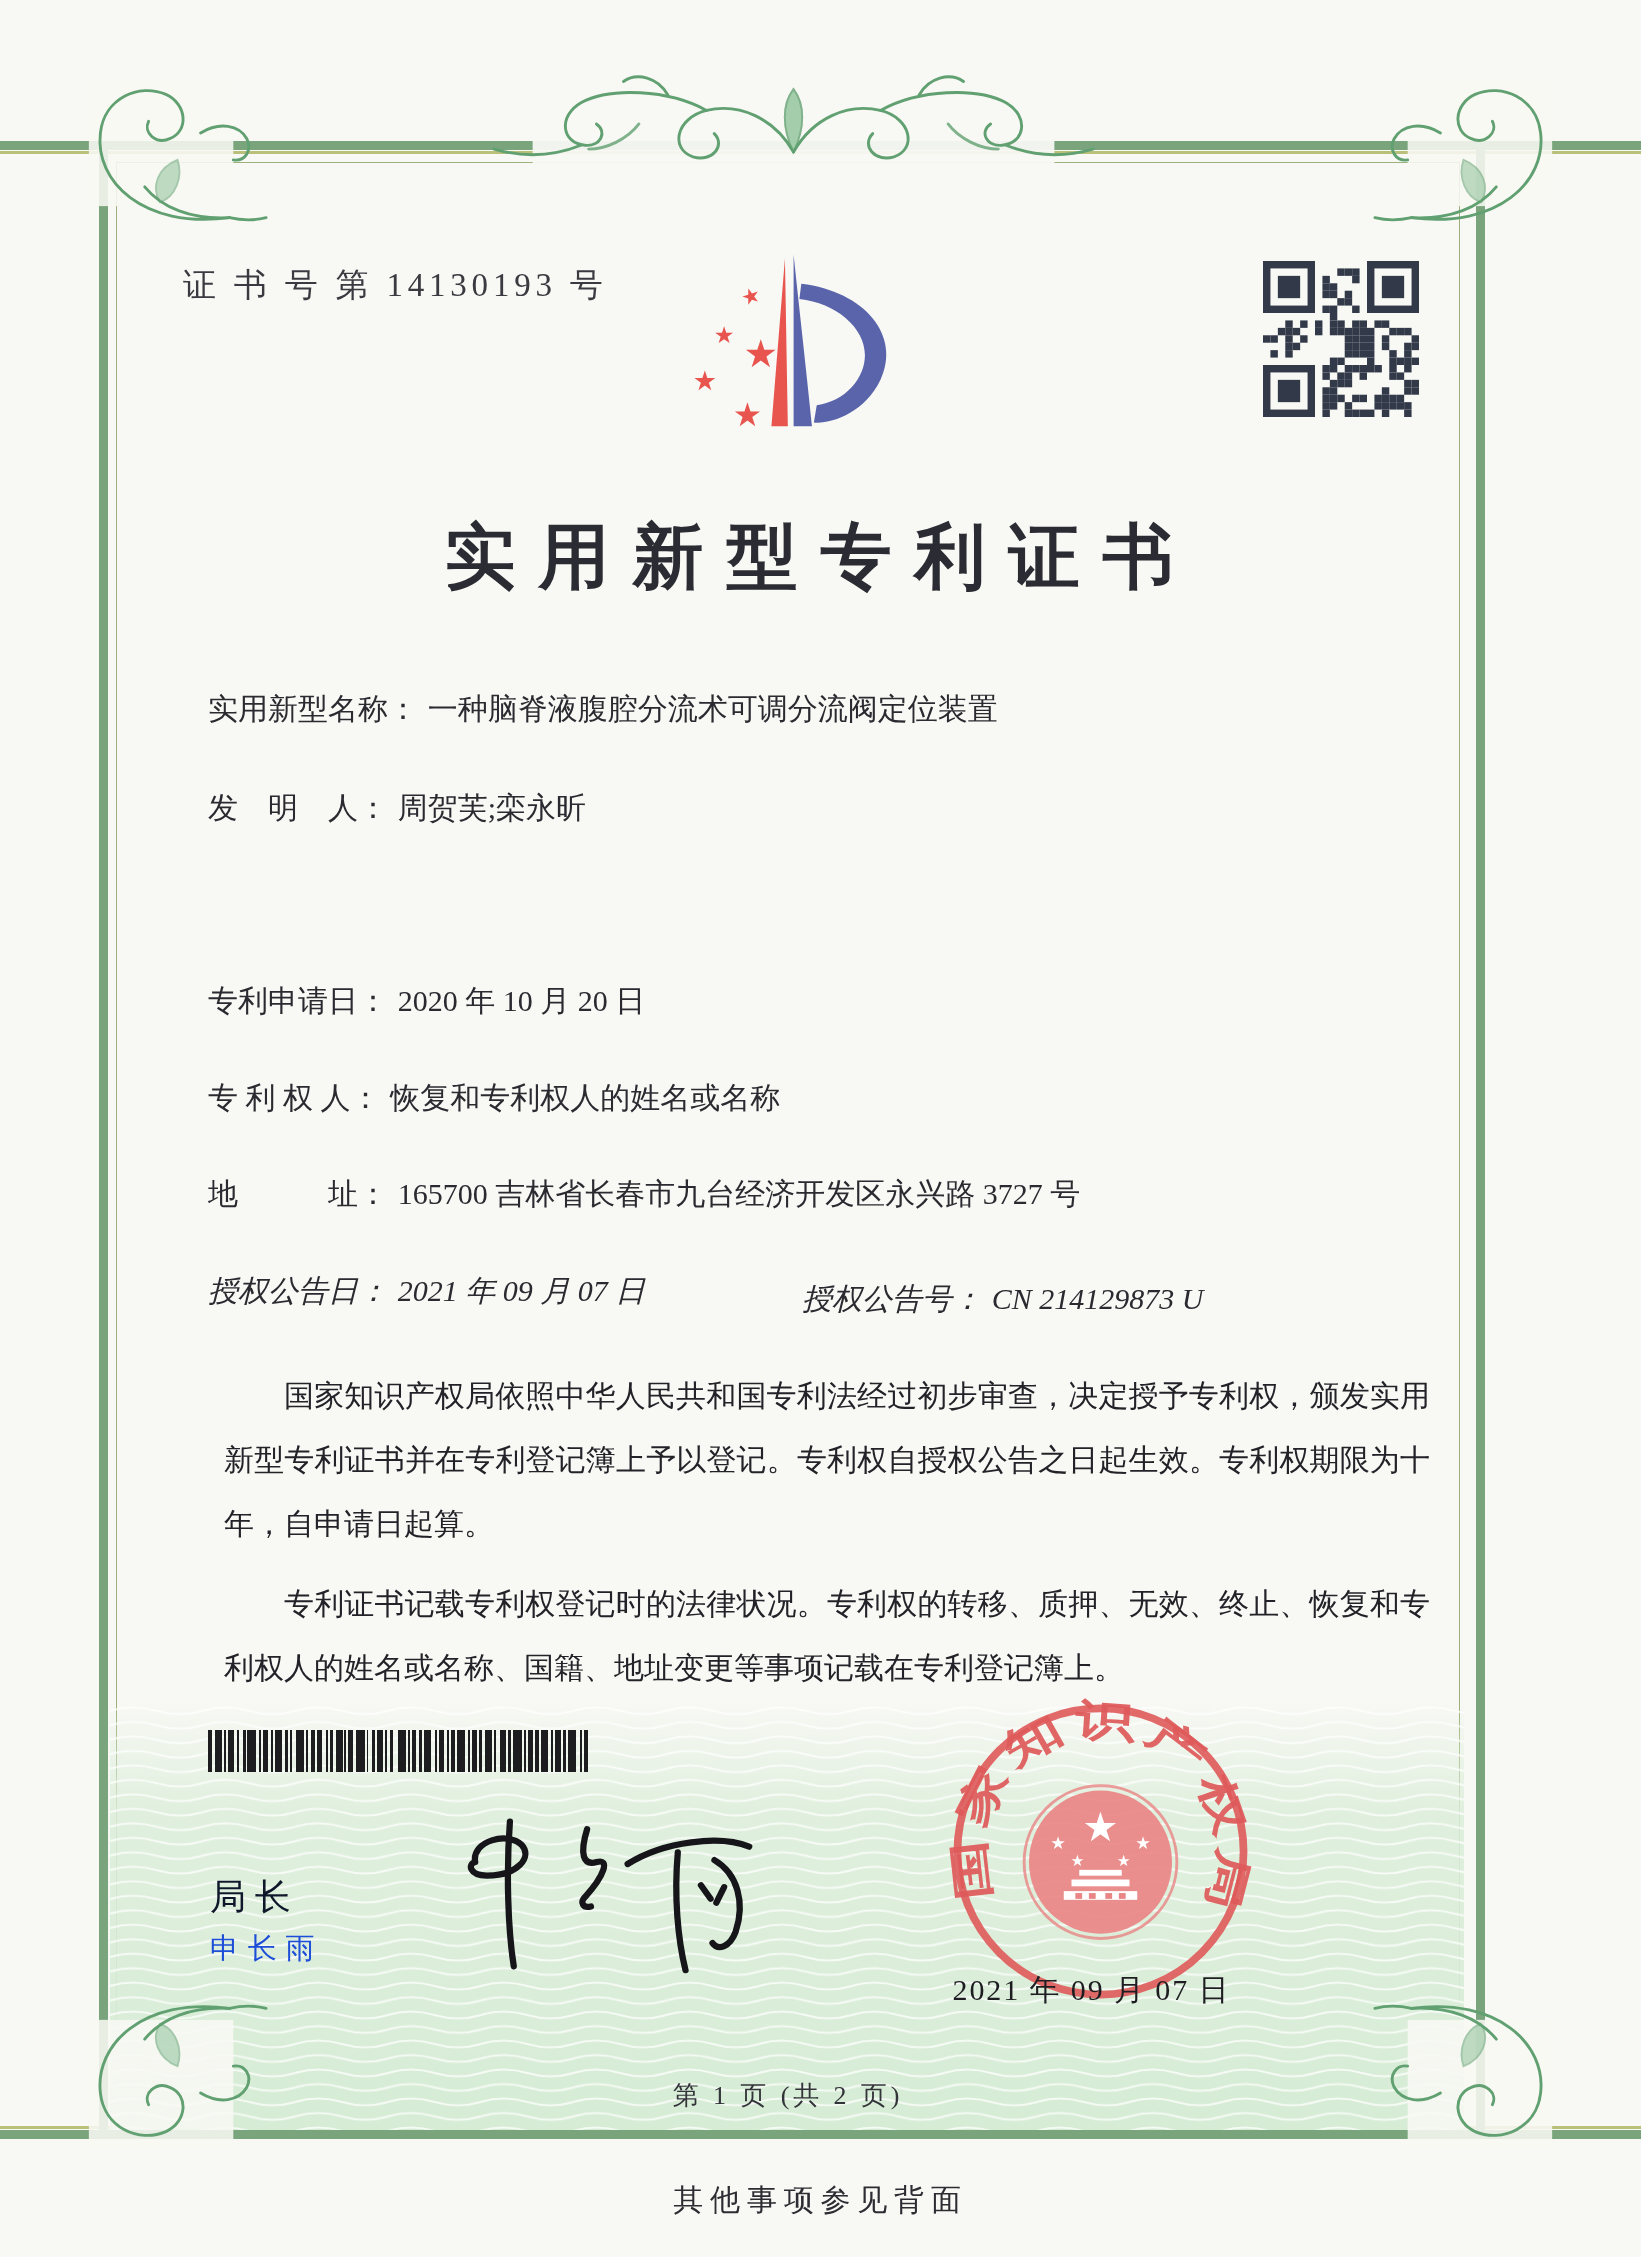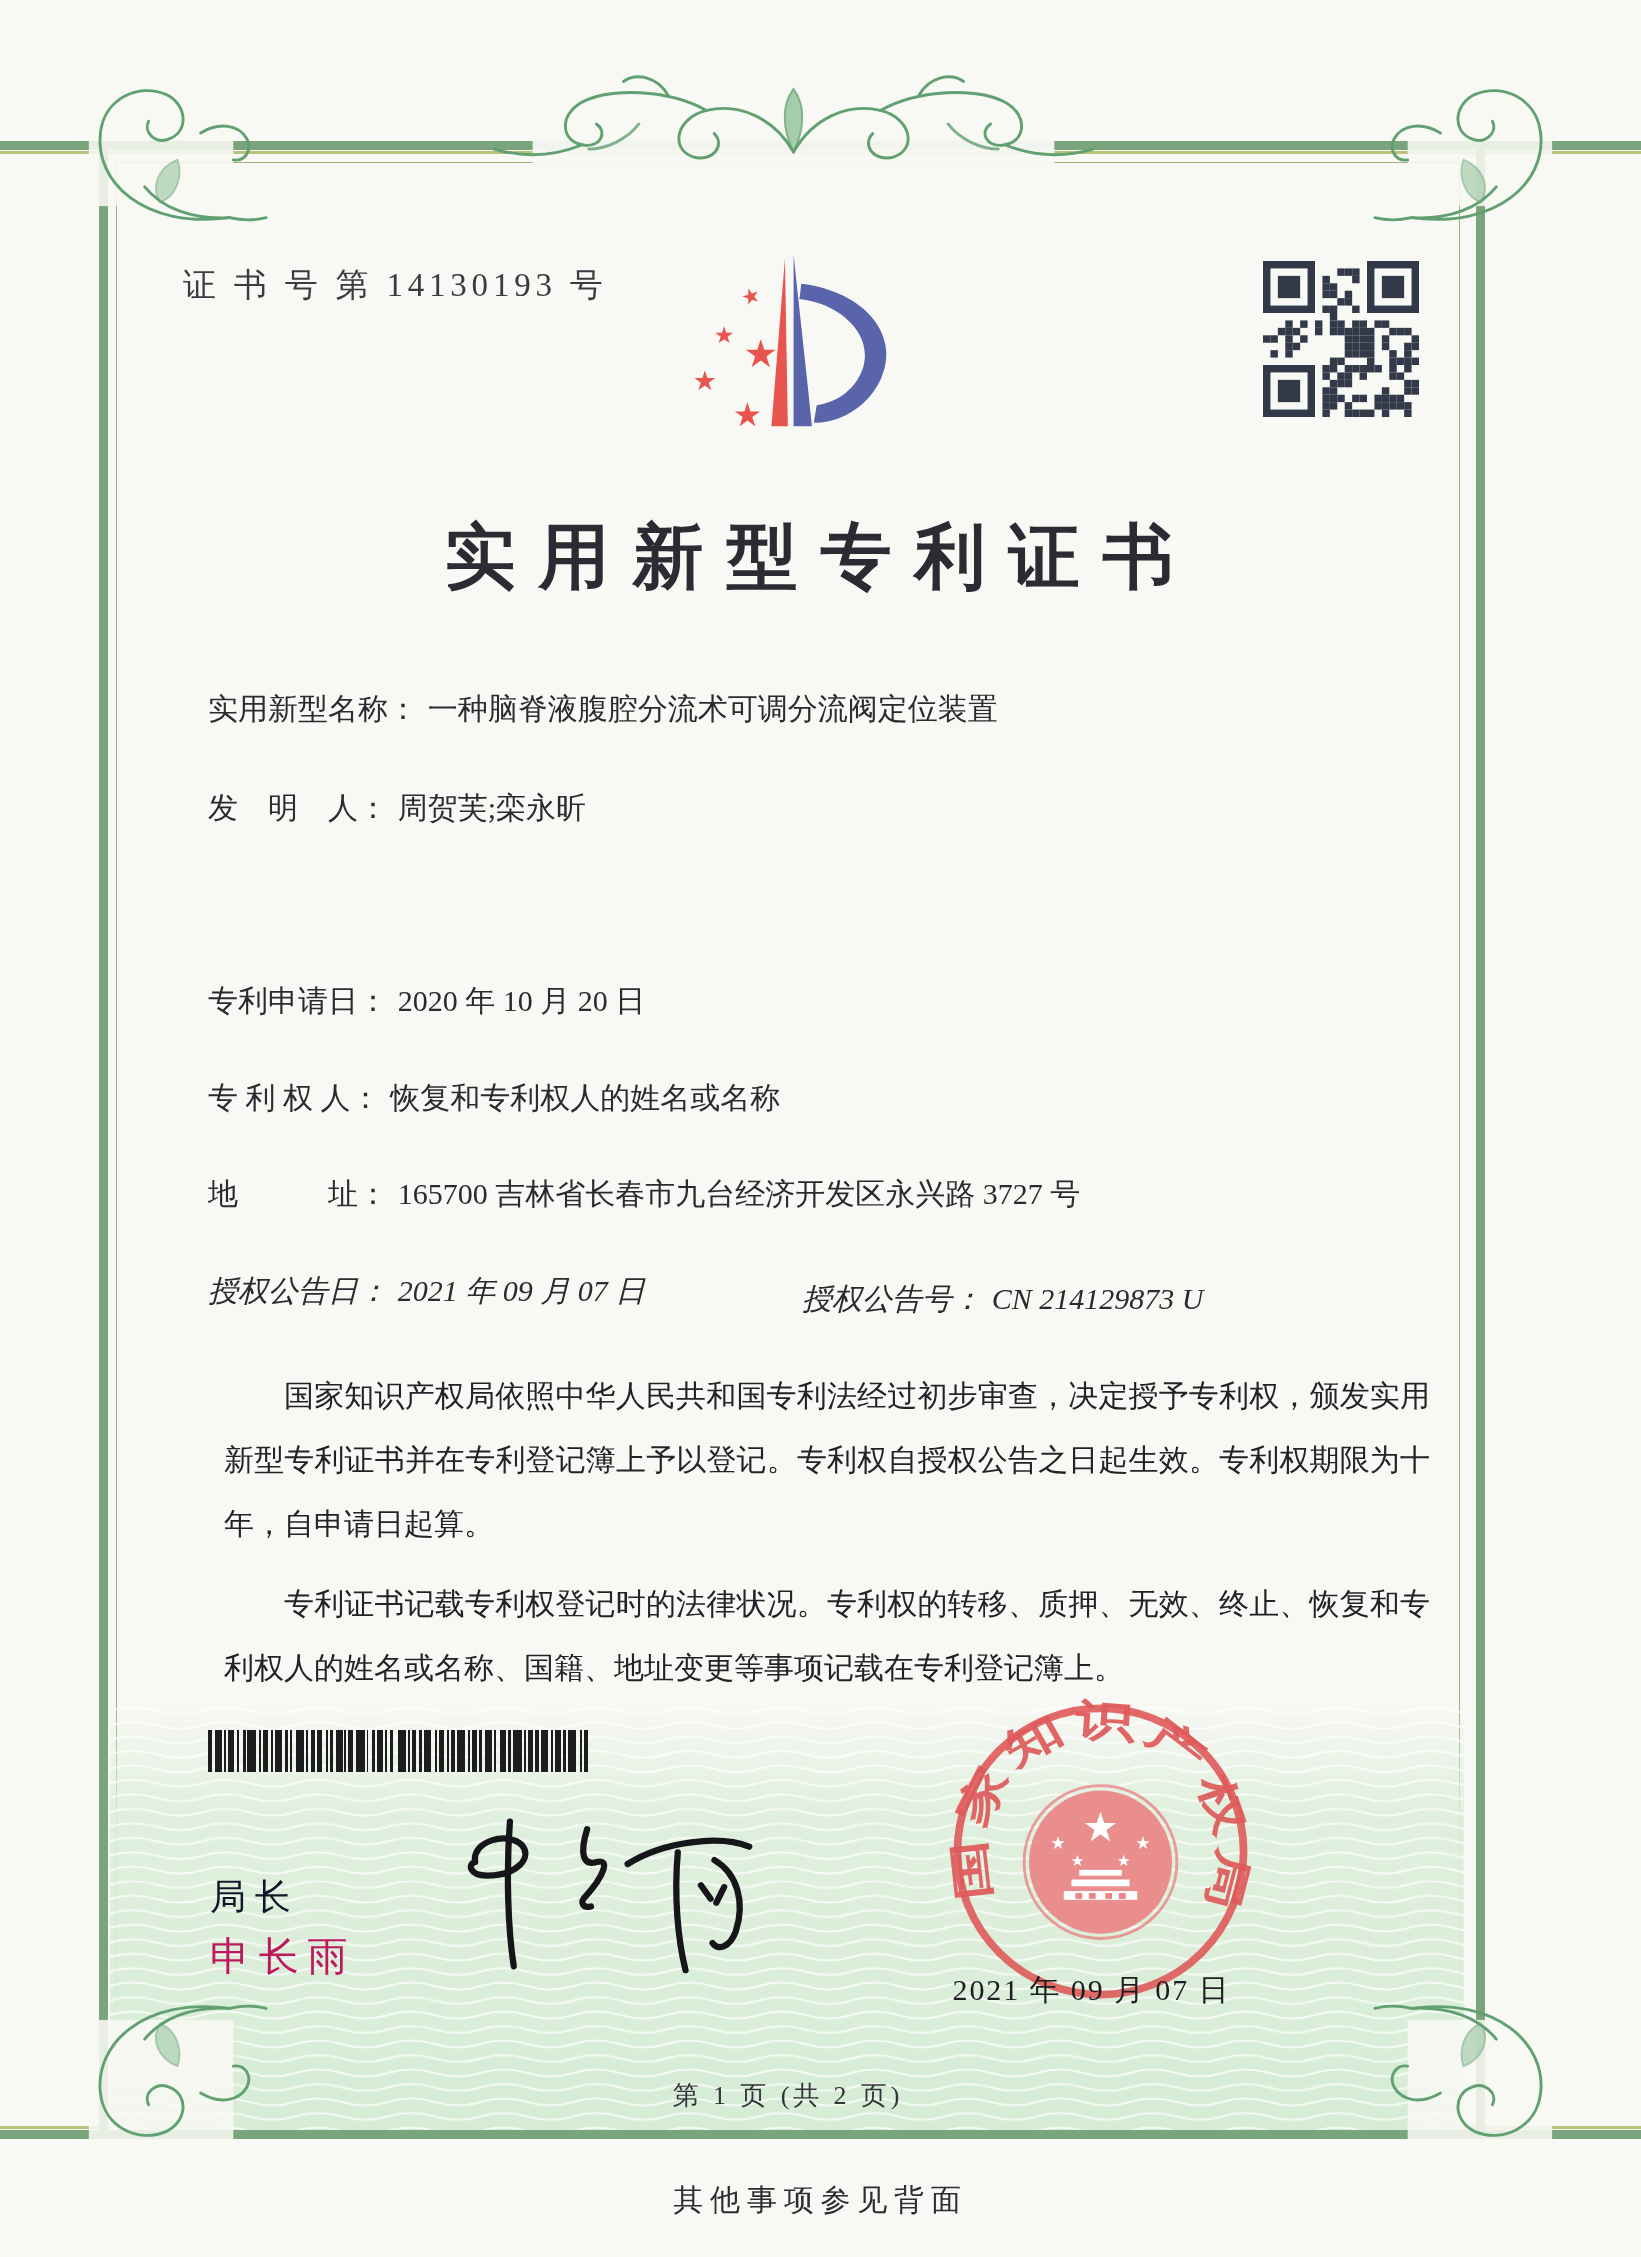--- a/index.html
+++ b/index.html
@@ -27,21 +27,21 @@
   #wave-area{position:absolute;left:110px;top:1703px;width:1354px;height:427px;
      background:linear-gradient(180deg,rgba(220,238,218,0) 0%,rgba(220,238,218,.85) 25%,#d6ecd5 100%);}
   #wave-area svg{display:block;width:100%;height:100%;}
   
   #barcode{position:absolute;left:208px;top:1730px;height:42px;display:flex;align-items:stretch;}
   #barcode div{height:100%;}
   .bc-bar{background:#1d1d1f;}
   .bc-gap{background:transparent;}
   
   #signer-title{position:absolute;left:210px;top:1862px;font-size:36px;letter-spacing:8.7px;color:#0f172a;margin-top:11px;}
-  #signer-name{position:absolute;left:210px;top:1929px;font-size:40px;letter-spacing:8.7px;color:#be185d;}
+  #signer-name{position:absolute;left:210px;top:1929px;font-size:29px;letter-spacing:8.7px;color:#1d4ed8;}
   
   #seal-date{position:absolute;left:932px;top:1970px;width:319px;text-align:center;
              font-size:30px;letter-spacing:1.9px;color:#1e1e22;}
   
   #page-footer{position:absolute;left:116px;top:2078px;width:1344px;text-align:center;
                font-size:26px;letter-spacing:3.9px;color:#33333a;}
   #back-note{position:absolute;left:0;top:2180px;width:1641px;text-align:center;
              font-size:30px;letter-spacing:6.8px;color:#2c2c32;}
 </style>
 </head>

